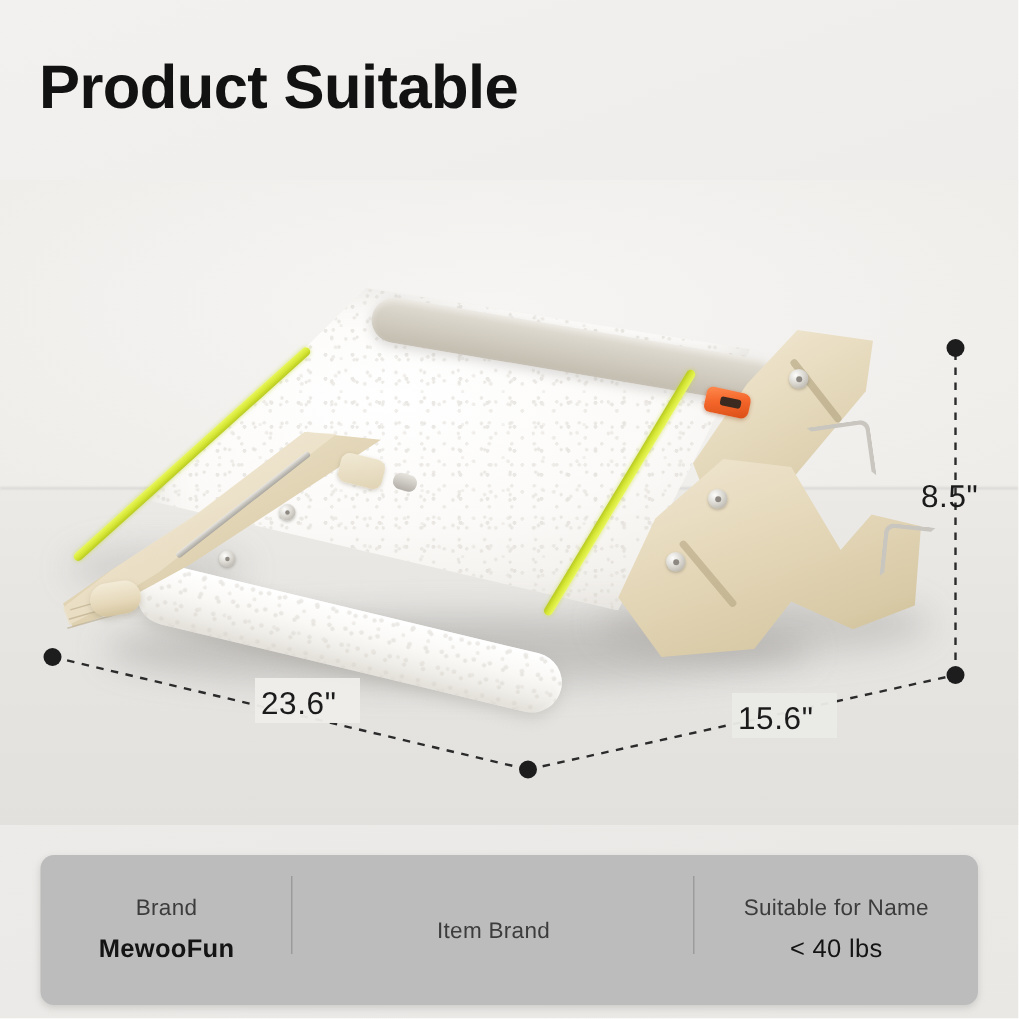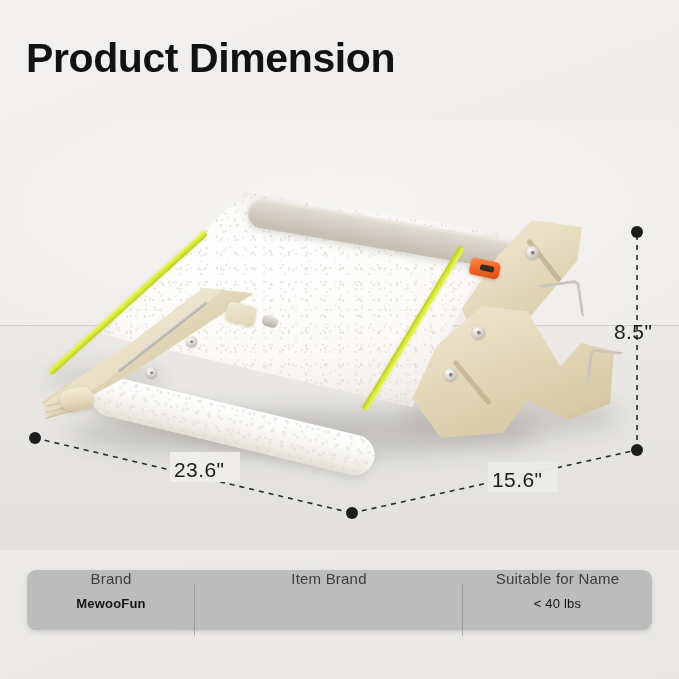--- a/index.html
+++ b/index.html
@@ -359,66 +359,66 @@
   #label-236 { left: 174px; top: 458px; transform: rotate(0deg); }
   #label-156 { left: 492px; top: 468px; }
   #label-85  { left: 614px; top: 320px; }
 
   
   #infobar {
     position: absolute;
     left: 27px;
     top: 570px;
     width: 625px;
-    height: 60px;
+    height: 100px;
     border-radius: 9px;
     background: #bcbcbc;
     box-shadow: 0 2px 5px rgba(150,148,145,0.35);
     display: flex;
-    align-items: flex-start;
+    align-items: center;
   }
   .info-col {
     display: flex;
     flex-direction: column;
     align-items: center;
     justify-content: center;
     gap: 9px;
     position: relative;
   }
   #col-brand { width: 168px; }
   #col-item  { width: 268px; }
   #col-cats  { width: 189px; }
   .info-head {
     font-size: 15px;
     color: #3c3c3c;
     font-weight: 400;
     letter-spacing: 0.2px;
   }
   .info-val {
-    font-size: 13px;
+    font-size: 17px;
     color: #141414;
     letter-spacing: 0.2px;
   }
   #val-brand { font-weight: 700; }
   .divider {
     position: absolute;
     top: 14px;
     width: 1px;
     height: 52px;
     background: rgba(110,110,110,0.42);
   }
   #div1 { left: 167px; }
   #div2 { left: 435px; }
 </style>
 </head>
 <body>
 
 <div id="page">
 
-  <div id="title">Product Dimension</div>
+  <div id="title">Product Suitable</div>
 
   <div id="stage">
     <div id="backdrop"></div>
     <div id="floor"></div>
     <div id="floorline"></div>
 
     <div class="shadow" id="shadow-main"></div>
     <div class="shadow" id="shadow-right"></div>
     <div class="shadow" id="shadow-left"></div>
 

